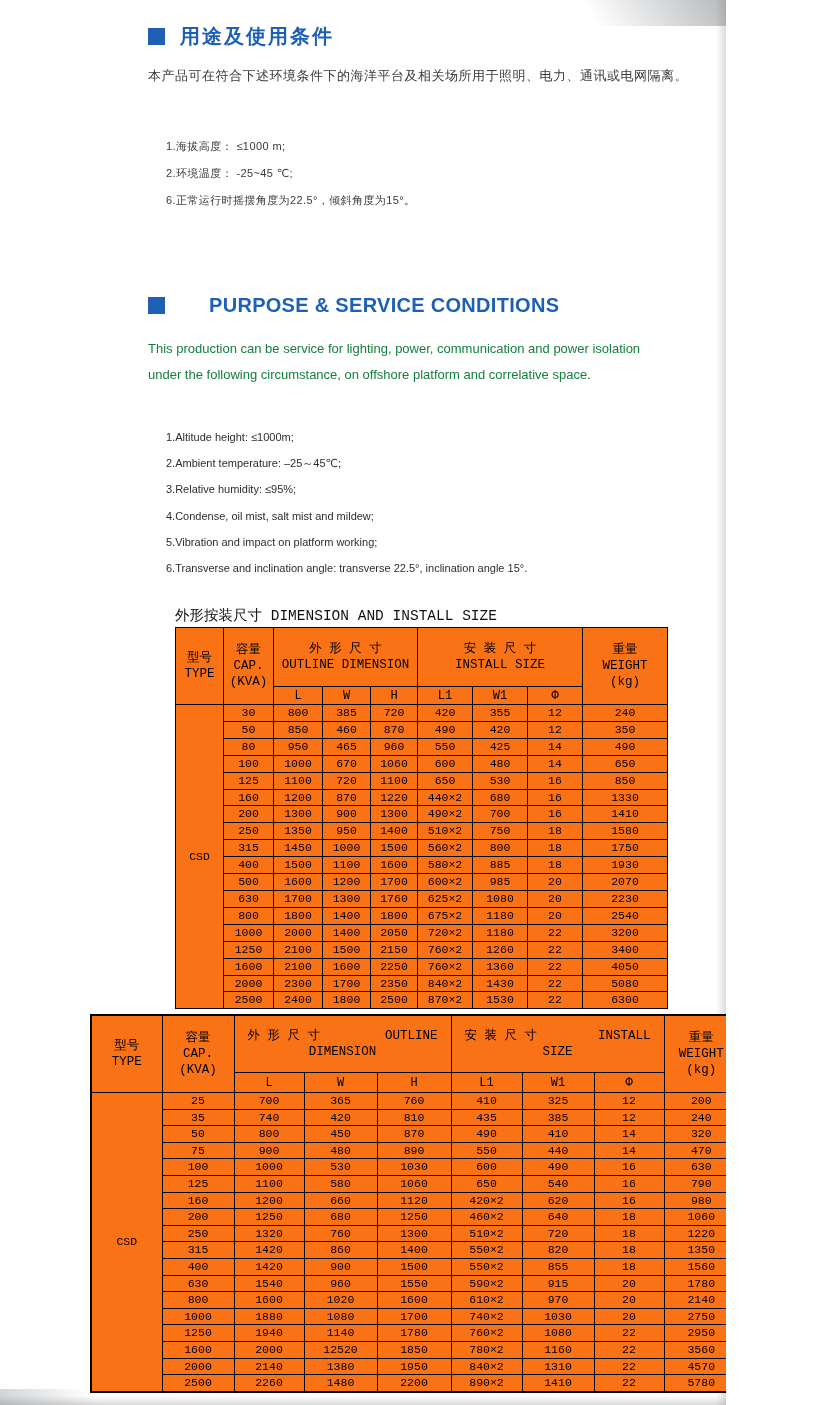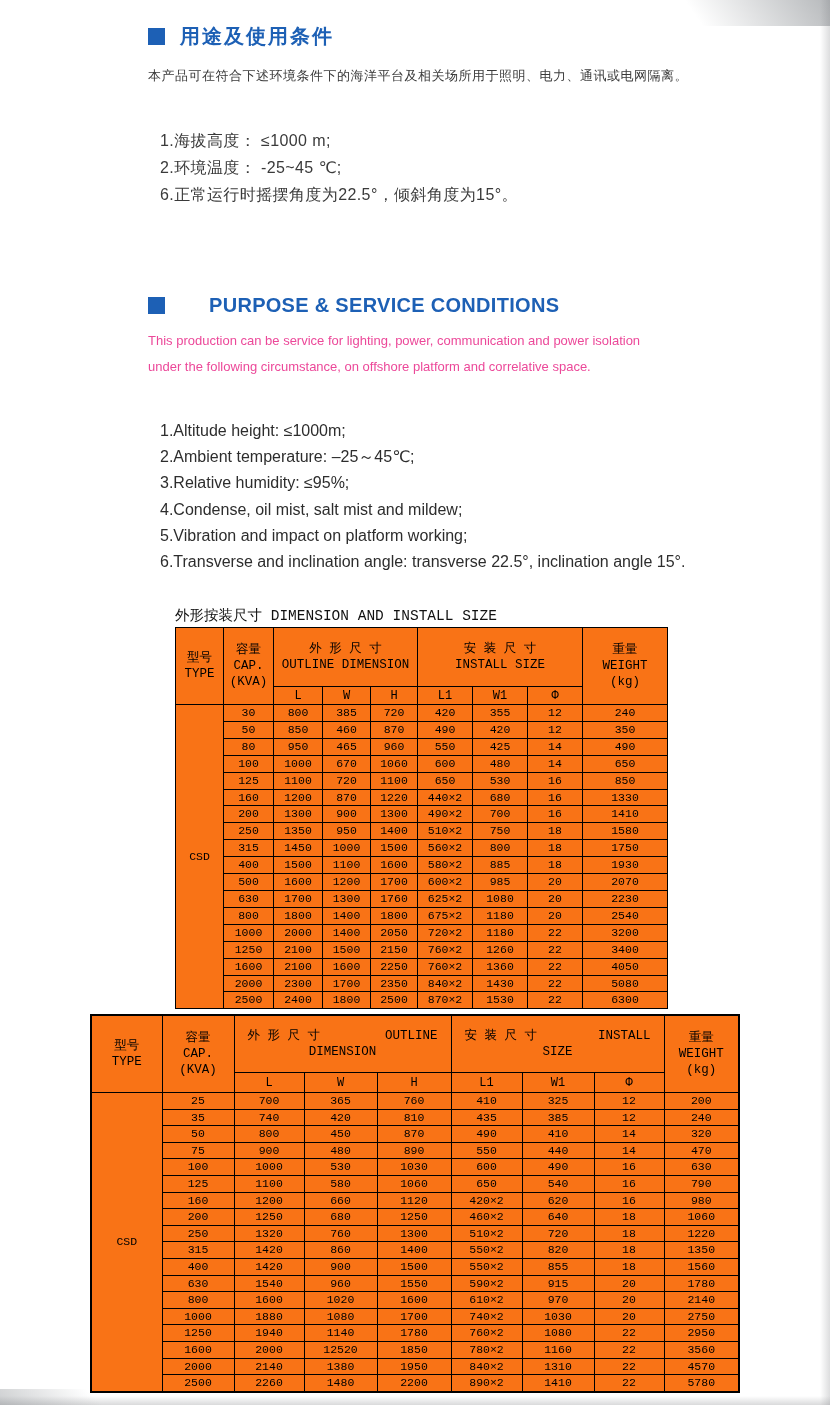--- a/index.html
+++ b/index.html
@@ -1,36 +1,36 @@
 <!DOCTYPE html>
 <html><head>
 <meta charset="utf-8">
 <style>
   html,body{margin:0;padding:0;}
-  .page{position:relative;width:830px;height:1405px;background:#ffffff;overflow:hidden;
+  .page{position:relative;width:726px;height:1405px;background:#ffffff;overflow:hidden;
         font-family:"Liberation Sans","DejaVu Sans",sans-serif;color:#333;}
   
   .scan-tr{position:absolute;top:0;right:0;width:190px;height:26px;
            background:linear-gradient(235deg,rgba(110,115,120,.5),rgba(110,115,120,0) 70%);}
   .scan-right{position:absolute;top:0;right:0;width:10px;height:100%;
            background:linear-gradient(to left,rgba(130,132,136,.28),rgba(130,132,136,0));}
   .scan-bottom{position:absolute;bottom:0;left:0;width:100%;height:9px;
            background:linear-gradient(to top,rgba(130,132,136,.30),rgba(130,132,136,0));}
   .scan-bl{position:absolute;bottom:0;left:0;width:120px;height:16px;
            background:linear-gradient(45deg,rgba(110,115,120,.35),rgba(110,115,120,0) 75%);}
 
   .sec-head{position:absolute;display:flex;align-items:center;gap:15px;}
   .bullet{width:17px;height:17px;background:#1d60b5;flex:0 0 auto;}
   .sec-title-cn{font-size:20px;font-weight:bold;color:#1d60b5;letter-spacing:2px;}
   .sec-title-en{font-size:20px;font-weight:bold;color:#1d60b5;letter-spacing:.3px;}
 
   .para{position:absolute;font-size:13px;}
   .para-cn{line-height:31px;color:#3a3a3a;letter-spacing:.5px;}
-  .para-en{line-height:26px;color:#ec4899;}
-  .plist{position:absolute;list-style:none;margin:12px;padding:0;font-size:16px;}
+  .para-en{line-height:26px;color:#15803d;margin-top:8px;}
+  .plist{position:absolute;list-style:none;margin:18px;padding:0;font-size:11px;}
   .plist li{white-space:nowrap;}
   .plist-cn li{line-height:27px;color:#3a3a3a;letter-spacing:.4px;}
   .plist-en li{line-height:26.2px;color:#2d2d2d;}
 
   .tbl-wrap{position:absolute;}
   .tbl-caption{font-family:Liberation Mono, monospace;
                font-size:14.5px;color:#111;height:21px;line-height:20px;white-space:nowrap;}
   table.spec{border-collapse:collapse;table-layout:fixed;background:#f97316;
              font-family:Liberation Mono, monospace;color:#000;}
   table.spec th,table.spec td{border:1px solid #000;text-align:center;vertical-align:middle;

